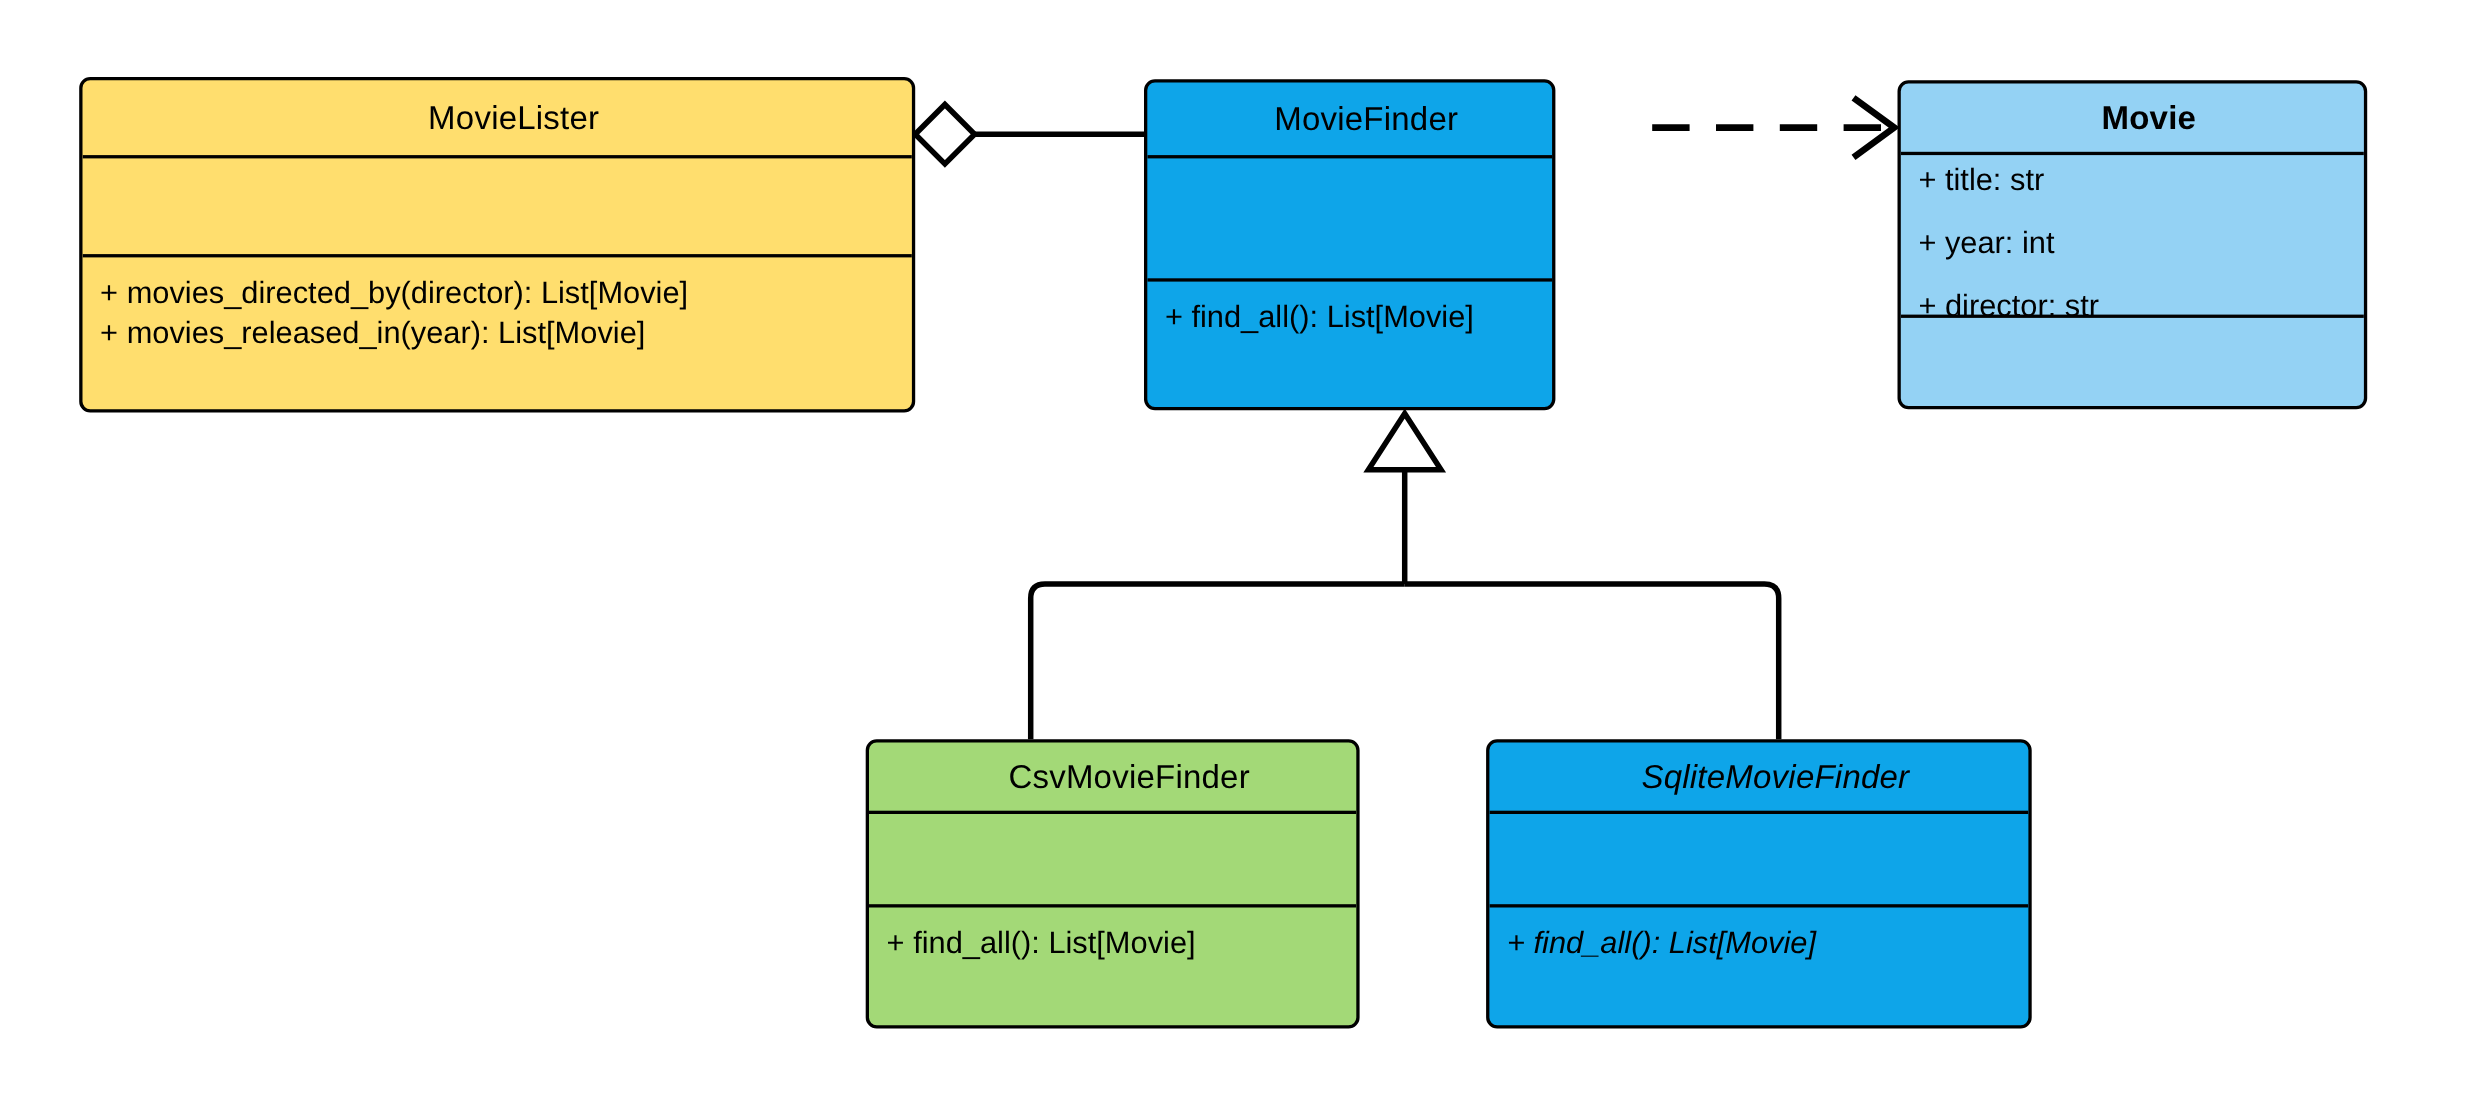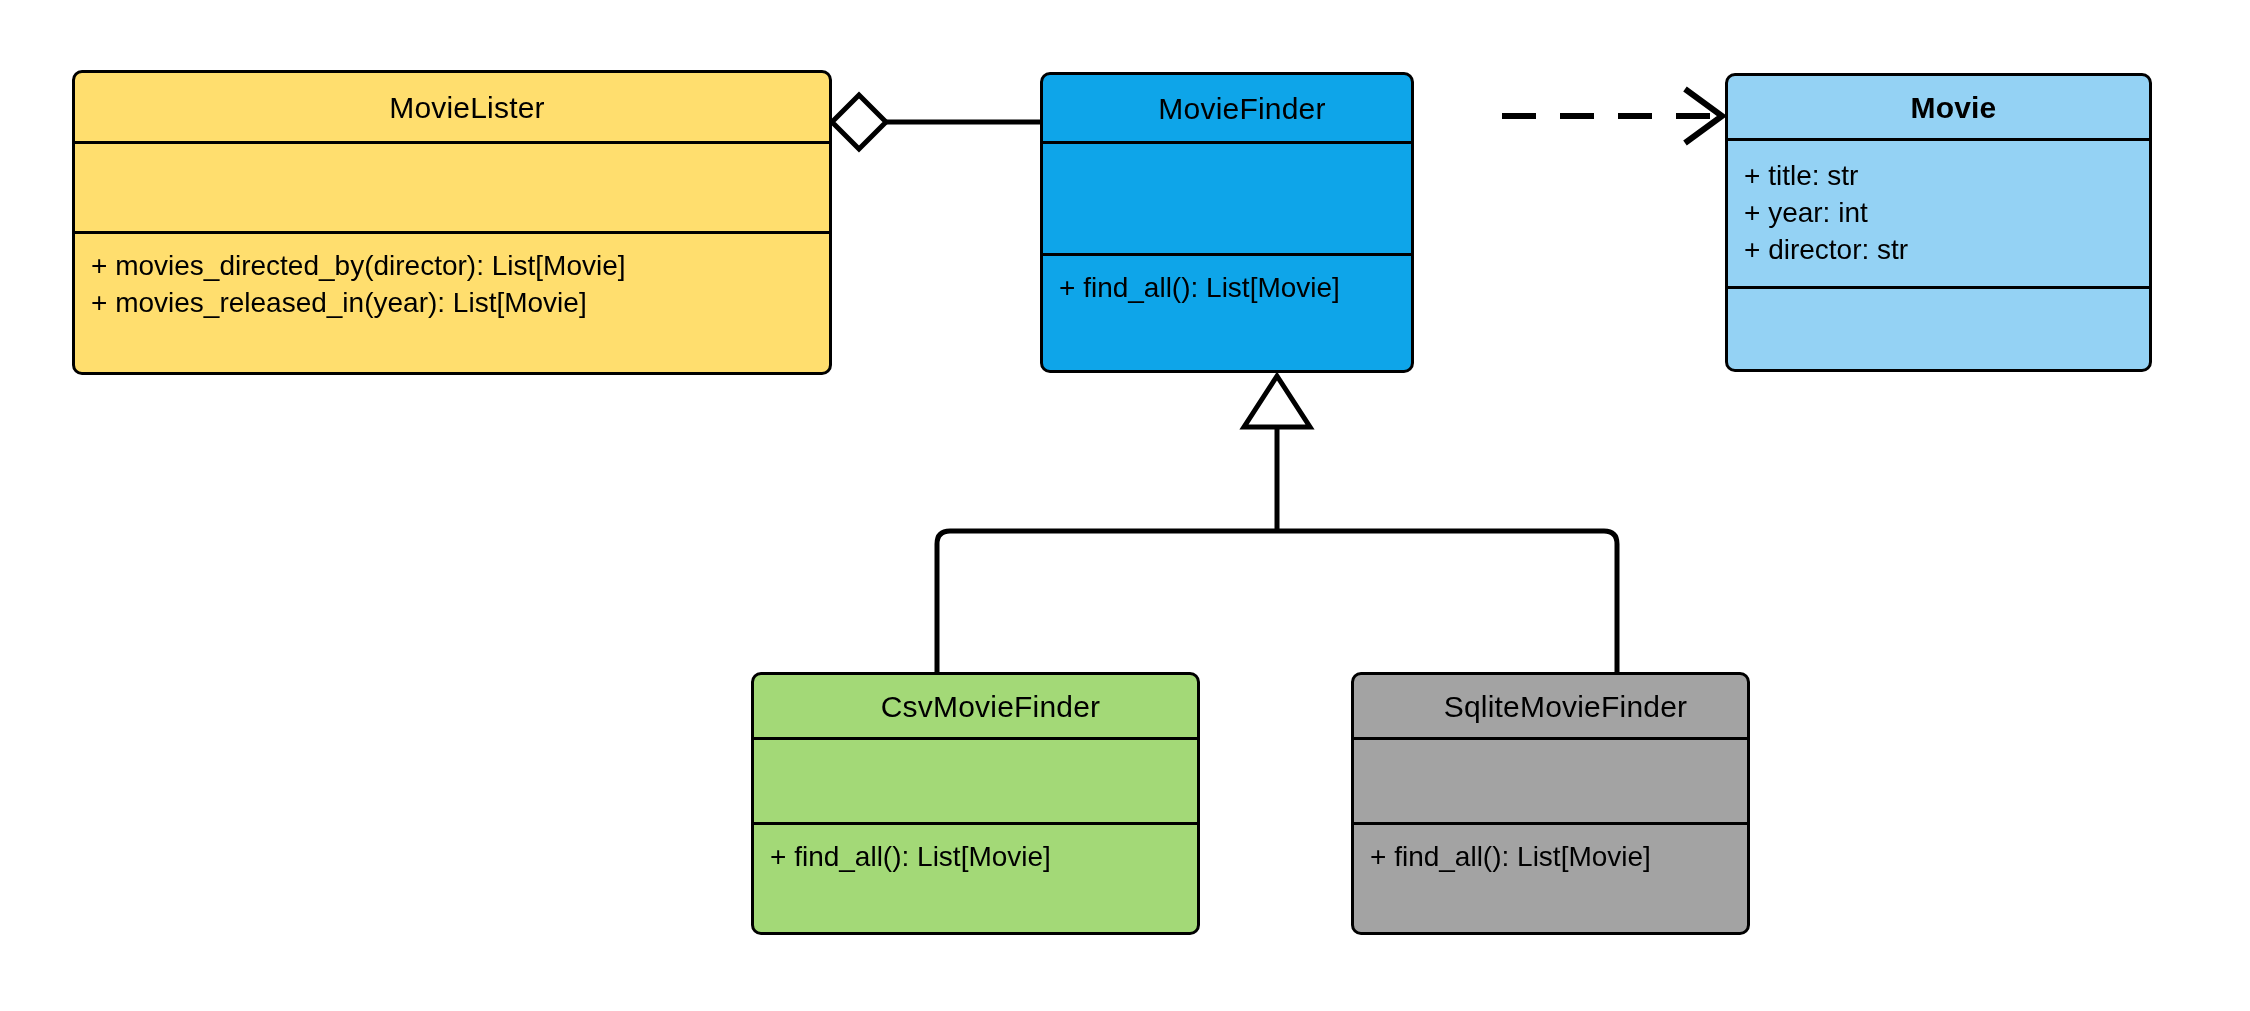--- a/index.html
+++ b/index.html
@@ -56,21 +56,22 @@
     line-height: 1.1;
     letter-spacing: 0.2px;
   }
   .member-list {
     padding: 14px 16px 10px 16px;
     display: flex;
     flex-direction: column;
     justify-content: flex-start;
   }
   .member-list.pad-attrs {
-    padding-top: 17px;
+    padding-top: 5px;
+    gap: 20px;
   }
   .member {
     font-size: 28px;
     color: #000000;
     line-height: 1.32;
     white-space: pre;
   }
   .empty-compartment {
     
   }
@@ -130,31 +131,31 @@
       <span class="class-name">Movie</span>
     </div>
     <div class="compartment divided member-list pad-attrs" style="height:148px;">
       <span class="member">+ title: str</span>
       <span class="member">+ year: int</span>
       <span class="member">+ director: str</span>
     </div>
     <div class="compartment divided empty-compartment" style="flex:1 1 auto;"></div>
   </div>
 
-  <div class="uml-class" style="left:751px; top:672px; width:449px; height:263px; background:#A3D977;">
+  <div class="uml-class" style="left:787px; top:672px; width:449px; height:263px; background:#A3D977;">
     <div class="compartment name-compartment" style="height:62px;">
       <span class="class-name">CsvMovieFinder</span>
     </div>
     <div class="compartment divided empty-compartment" style="height:85px;"></div>
     <div class="compartment divided member-list" style="flex:1 1 auto;">
       <span class="member">+ find_all(): List[Movie]</span>
     </div>
   </div>
 
-  <div class="uml-class" style="left:1351px; top:672px; width:399px; height:263px; background:#a3a3a3;">
+  <div class="uml-class" style="left:1351px; top:672px; width:496px; height:263px; background:#0ea5e9;font-style:italic;">
     <div class="compartment name-compartment" style="height:62px;">
       <span class="class-name">SqliteMovieFinder</span>
     </div>
     <div class="compartment divided empty-compartment" style="height:85px;"></div>
     <div class="compartment divided member-list" style="flex:1 1 auto;">
       <span class="member">+ find_all(): List[Movie]</span>
     </div>
   </div>
 
 </div>

